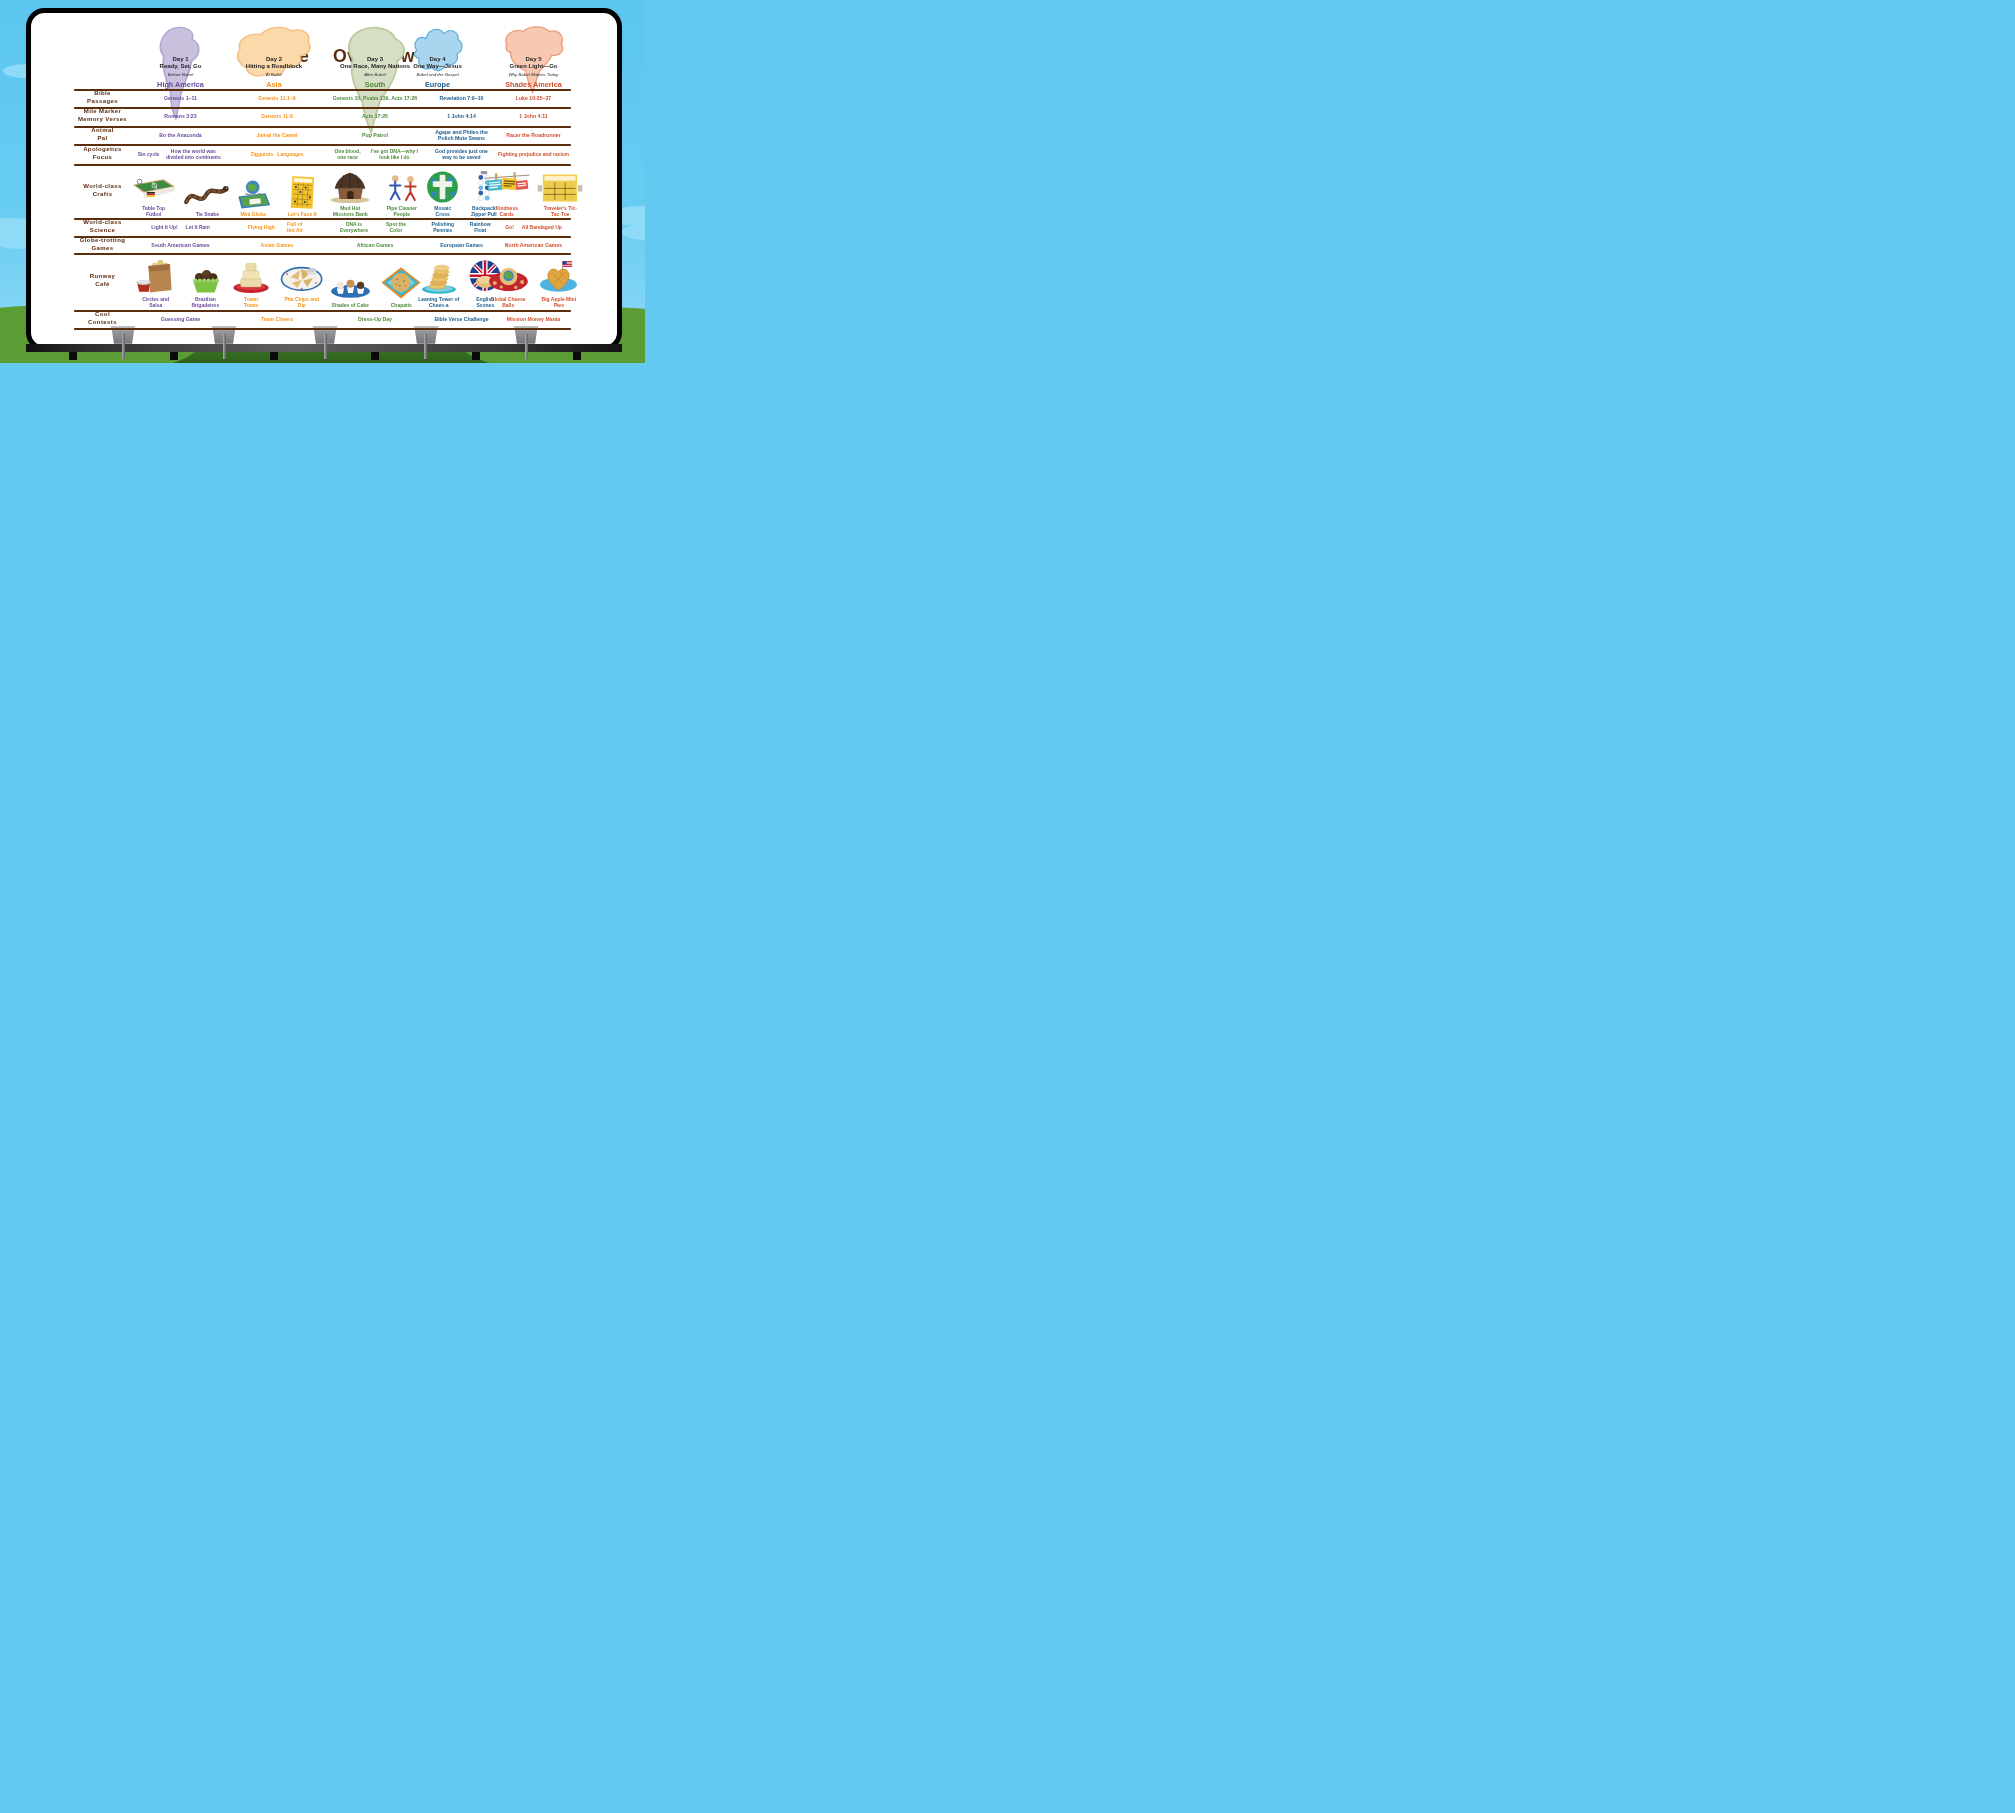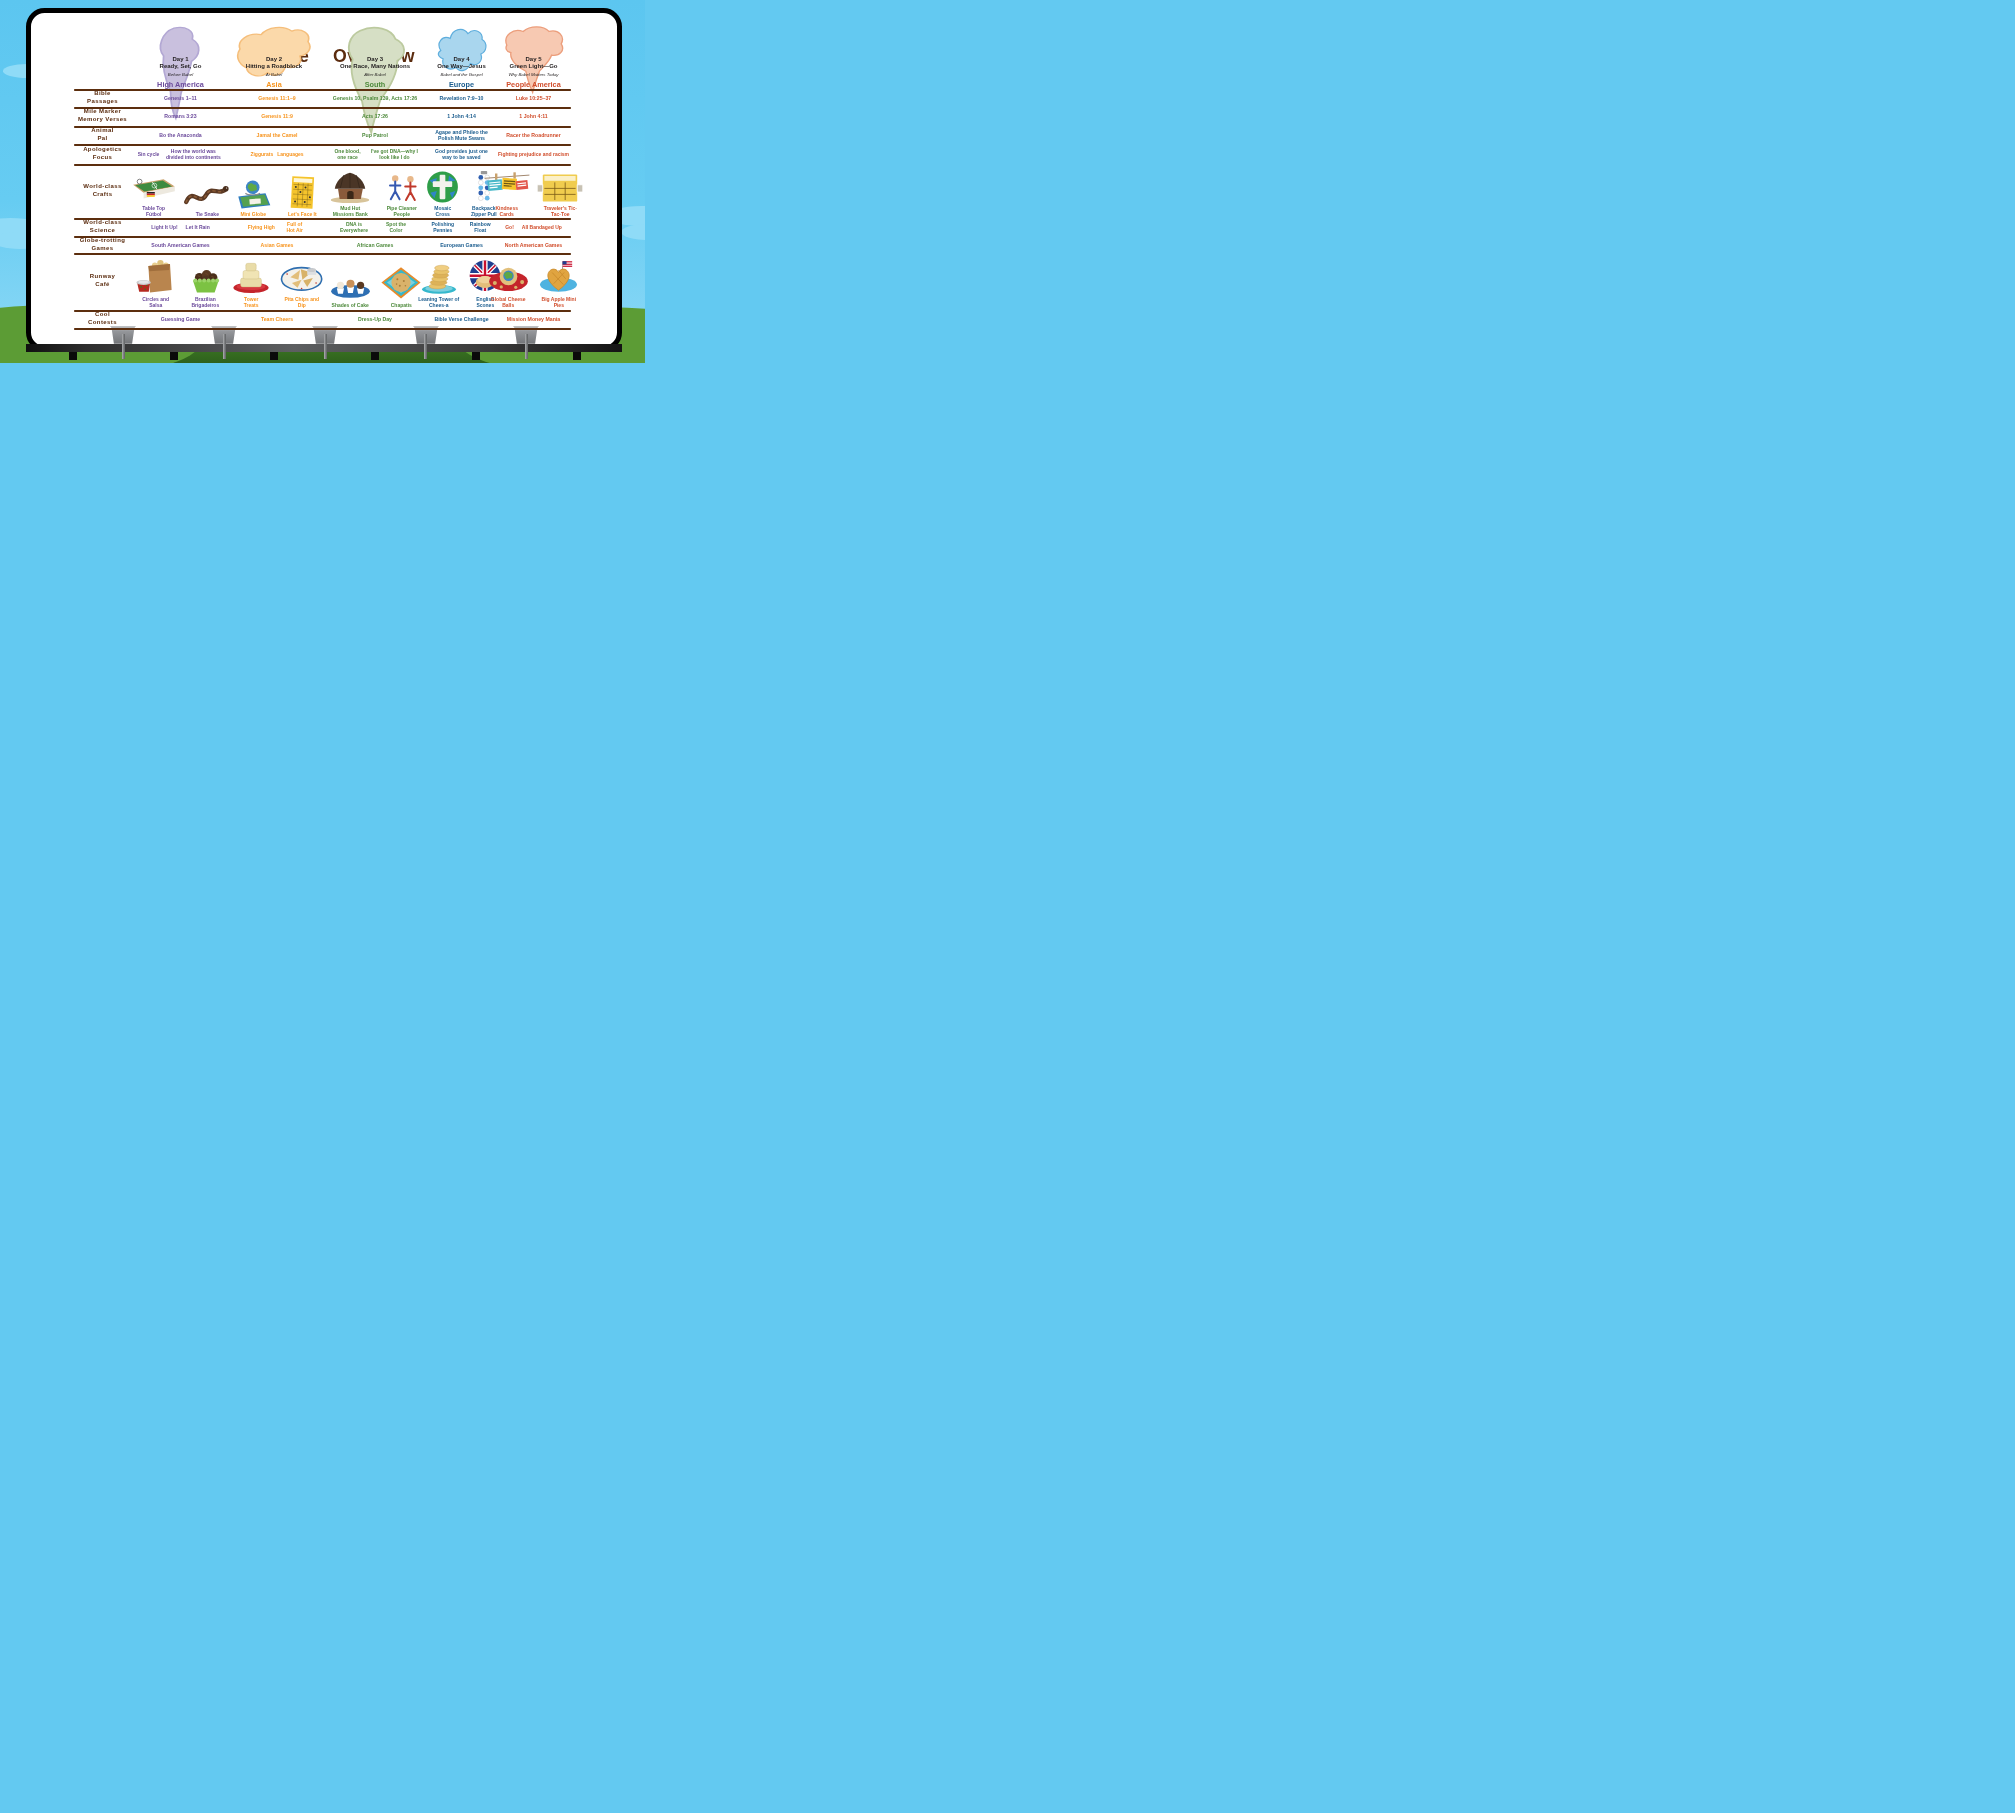--- a/index.html
+++ b/index.html
@@ -99,37 +99,37 @@
       </div>
       <div class="day-col" style="left: 322px; width: 106px;">
         <div class="continent" style="width: 93px; height: 117px;"><svg width="100%" height="100%" viewBox="0 0 100 140" preserveAspectRatio="none">
             <path d="M34,8 C50,0 68,6 72,18 C84,24 84,38 74,44 C74,60 66,76 56,90 C52,104 48,118 46,130 C42,120 38,106 36,92 C28,76 22,58 26,42 C18,30 22,14 34,8 Z" fill="#D6DFC5" stroke="#BCCA9F" stroke-width="2"></path>
           </svg></div>
         <div class="day-l1">Day 3</div>
         <div class="day-l2">One Race, Many Nations</div>
         <div class="day-sub">After Babel</div>
         <div class="day-cont" style="color: rgb(78, 138, 60);">South</div>
       </div>
-      <div class="day-col" style="left: 428px; width: 67px;">
+      <div class="day-col" style="left: 404px; width: 67px;">
         <div class="continent" style="width: 59px; height: 84px;"><svg width="100%" height="100%" viewBox="0 0 100 140" preserveAspectRatio="none">
             <path d="M14,44 C6,32 16,18 30,24 C34,8 52,4 60,16 C70,6 86,12 84,26 C94,32 92,46 82,50 C86,62 76,72 64,66 C60,78 46,82 40,72 C28,80 14,70 18,58 C8,54 8,48 14,44 Z" fill="#A9D6EE" stroke="#5FAEDD" stroke-width="2"></path>
           </svg></div>
         <div class="day-l1">Day 4</div>
         <div class="day-l2">One Way—Jesus</div>
         <div class="day-sub">Babel and the Gospel</div>
         <div class="day-cont" style="color: rgb(26, 92, 142);">Europe</div>
       </div>
       <div class="day-col" style="left: 495px; width: 77px;">
         <div class="continent" style="width: 68px; height: 87px;"><svg width="100%" height="100%" viewBox="0 0 100 140" preserveAspectRatio="none">
             <path d="M10,34 C4,18 20,6 34,12 C44,2 64,2 72,12 C86,8 96,20 90,32 C96,42 88,52 76,50 C72,62 64,68 58,76 C54,88 50,100 48,110 C44,100 40,88 38,76 C26,70 14,58 16,46 C8,44 8,38 10,34 Z" fill="#F7C9B2" stroke="#EC9E7C" stroke-width="2"></path>
           </svg></div>
         <div class="day-l1">Day 5</div>
         <div class="day-l2">Green Light—Go</div>
         <div class="day-sub">Why Babel Matters Today</div>
-        <div class="day-cont" style="color: rgb(209, 78, 44);">People America</div>
+        <div class="day-cont" style="color: rgb(209, 78, 44);">Shades America</div>
       </div>
     </div>
   <div id="rows">
       <div class="row row-bible-passages" style="top: 89px; height: 18.5px;">
         <div class="row-label" style="left: 74px; width: 57px;">
           <div>Bible</div>
           <div>Passages</div>
         </div>
         <div class="cell cell-d0" style="left: 131px; width: 99px;">
           <div class="entry">

